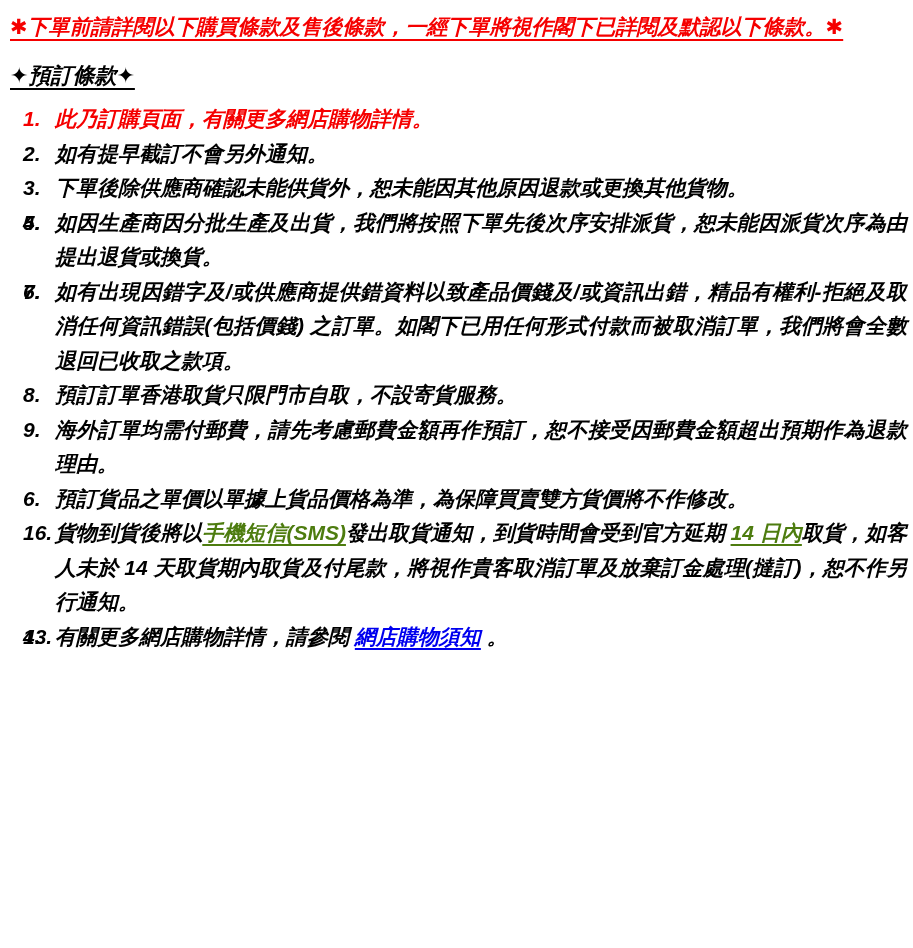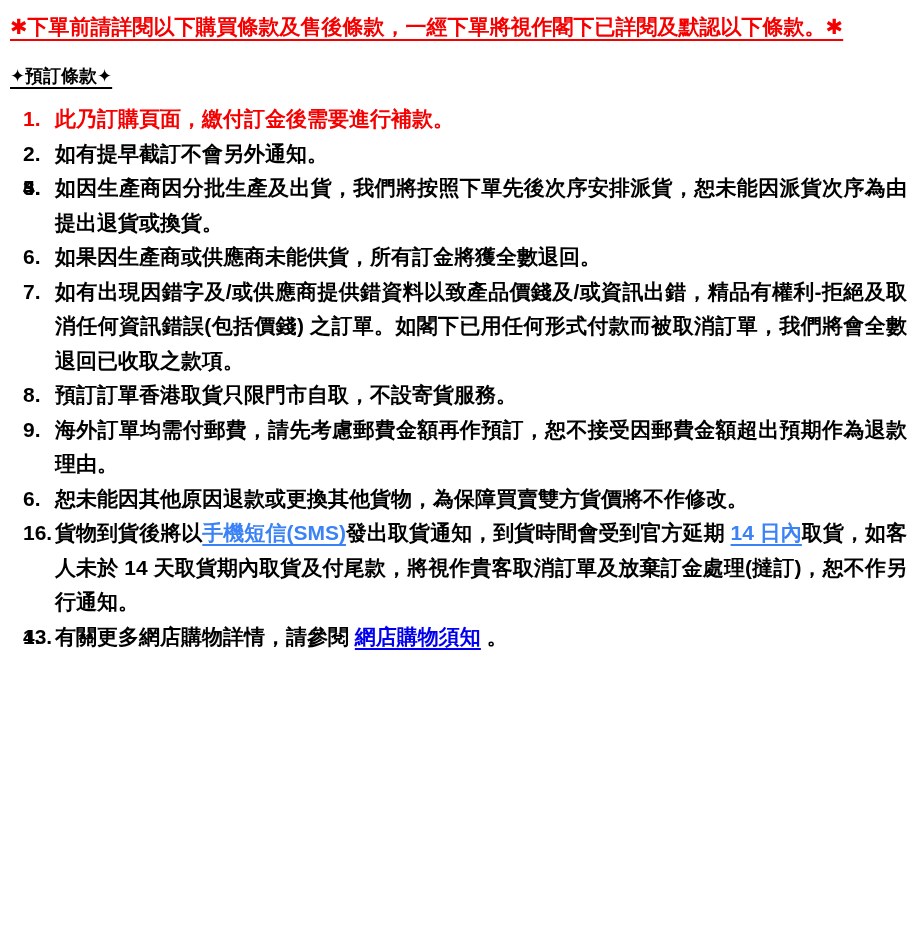--- a/index.html
+++ b/index.html
@@ -10,34 +10,35 @@
     background: #ffffff;
     font-family: "Liberation Sans", "DejaVu Sans", sans-serif;
     font-weight: bold;
     color: #000000;
     overflow: hidden;
   }
   .page {
     width: 913px;
     height: 900px;
     padding: 12px 6px 0 10px;
+    font-style: italic;
   }
   .notice-title {
     color: #f50000;
     font-size: 21px;
     line-height: 30px;
     text-decoration: underline;
     text-decoration-thickness: 2px;
     text-underline-offset: 5px;
     white-space: nowrap;
   }
   .section-heading {
     display: inline-block;
     margin-top: 19px;
-    font-size: 18px;
+    font-size: 22px;
     line-height: 30px;
     text-decoration: underline;
     text-decoration-thickness: 2px;
     text-underline-offset: 5px;
   }
   ol.terms {
     list-style: none;
     margin: 11px 0 0 0;
     padding: 0;
     font-size: 21px;
@@ -49,21 +50,21 @@
     text-align: justify;
     text-justify: inter-ideograph;
   }
   li.term .num {
     position: absolute;
     left: 13px;
     top: 0;
   }
   li.term.red-item, li.term.red-item .num { color: #f50000; }
   .hl {
-    color: #3b82f6;
+    color: #4d7c0f;
     text-decoration: underline;
     text-decoration-thickness: 2px;
     text-underline-offset: 4px;
   }
   a.doc-link {
     color: #0000ee;
     text-decoration: underline;
     text-decoration-thickness: 2px;
     text-underline-offset: 4px;
     cursor: pointer;
@@ -75,64 +76,64 @@
 <div class="page">
 
   <div class="notice-title">✱下單前請詳閱以下購買條款及售後條款，一經下單將視作閣下已詳閱及默認以下條款。✱</div>
 
   <div class="section-heading">✦預訂條款✦</div>
 
   <ol class="terms">
 
     <li class="term red-item">
       <span class="num">1.</span>
-      <span>此乃訂購頁面，繳付訂金後需要進行補款。</span>
+      <span>此乃訂購頁面，有關更多網店購物詳情。</span>
     </li>
 
     <li class="term">
       <span class="num">2.</span>
       <span>如有提早截訂不會另外通知。</span>
     </li>
 
     <li class="term">
       <span class="num">3.</span>
+      <span>下單後除供應商確認未能供貨外，恕未能因其他原因退款或更換其他貨物。</span>
     </li>
 
     <li class="term">
       <span class="num">4.</span>
     </li>
 
     <li class="term">
       <span class="num">5.</span>
       <span>如因生產商因分批生產及出貨，我們將按照下單先後次序安排派貨，恕未能因派貨次序為由提出退貨或換貨。</span>
     </li>
 
     <li class="term">
       <span class="num">6.</span>
-      <span>如果因生產商或供應商未能供貨，所有訂金將獲全數退回。</span>
     </li>
 
     <li class="term">
       <span class="num">7.</span>
       <span>如有出現因錯字及/或供應商提供錯資料以致產品價錢及/或資訊出錯，精品有權利-拒絕及取消任何資訊錯誤(包括價錢) 之訂單。如閣下已用任何形式付款而被取消訂單，我們將會全數退回已收取之款項。</span>
     </li>
 
     <li class="term">
       <span class="num">8.</span>
       <span>預訂訂單香港取貨只限門市自取，不設寄貨服務。</span>
     </li>
 
     <li class="term">
       <span class="num">9.</span>
       <span>海外訂單均需付郵費，請先考慮郵費金額再作預訂，恕不接受因郵費金額超出預期作為退款理由。</span>
     </li>
 
     <li class="term">
       <span class="num">6.</span>
-      <span>恕未能因其他原因退款或更換其他貨物，為保障買賣雙方貨價將不作修改。</span>
+      <span>預訂貨品之單價以單據上貨品價格為準，為保障買賣雙方貨價將不作修改。</span>
     </li>
 
     <li class="term">
       <span class="num">16.</span>
       <span><span>貨物到貨後將以</span><span class="hl">手機短信(SMS)</span><span>發出取貨通知，到貨時間會受到官方延期 </span><span class="hl">14 日內</span><span>取貨，如客人未於 14 天取貨期內取貨及付尾款，將視作貴客取消訂單及放棄訂金處理(撻訂)，恕不作另行通知。</span></span>
     </li>
 
     <li class="term">
       <span class="num">4.</span>
     </li>

